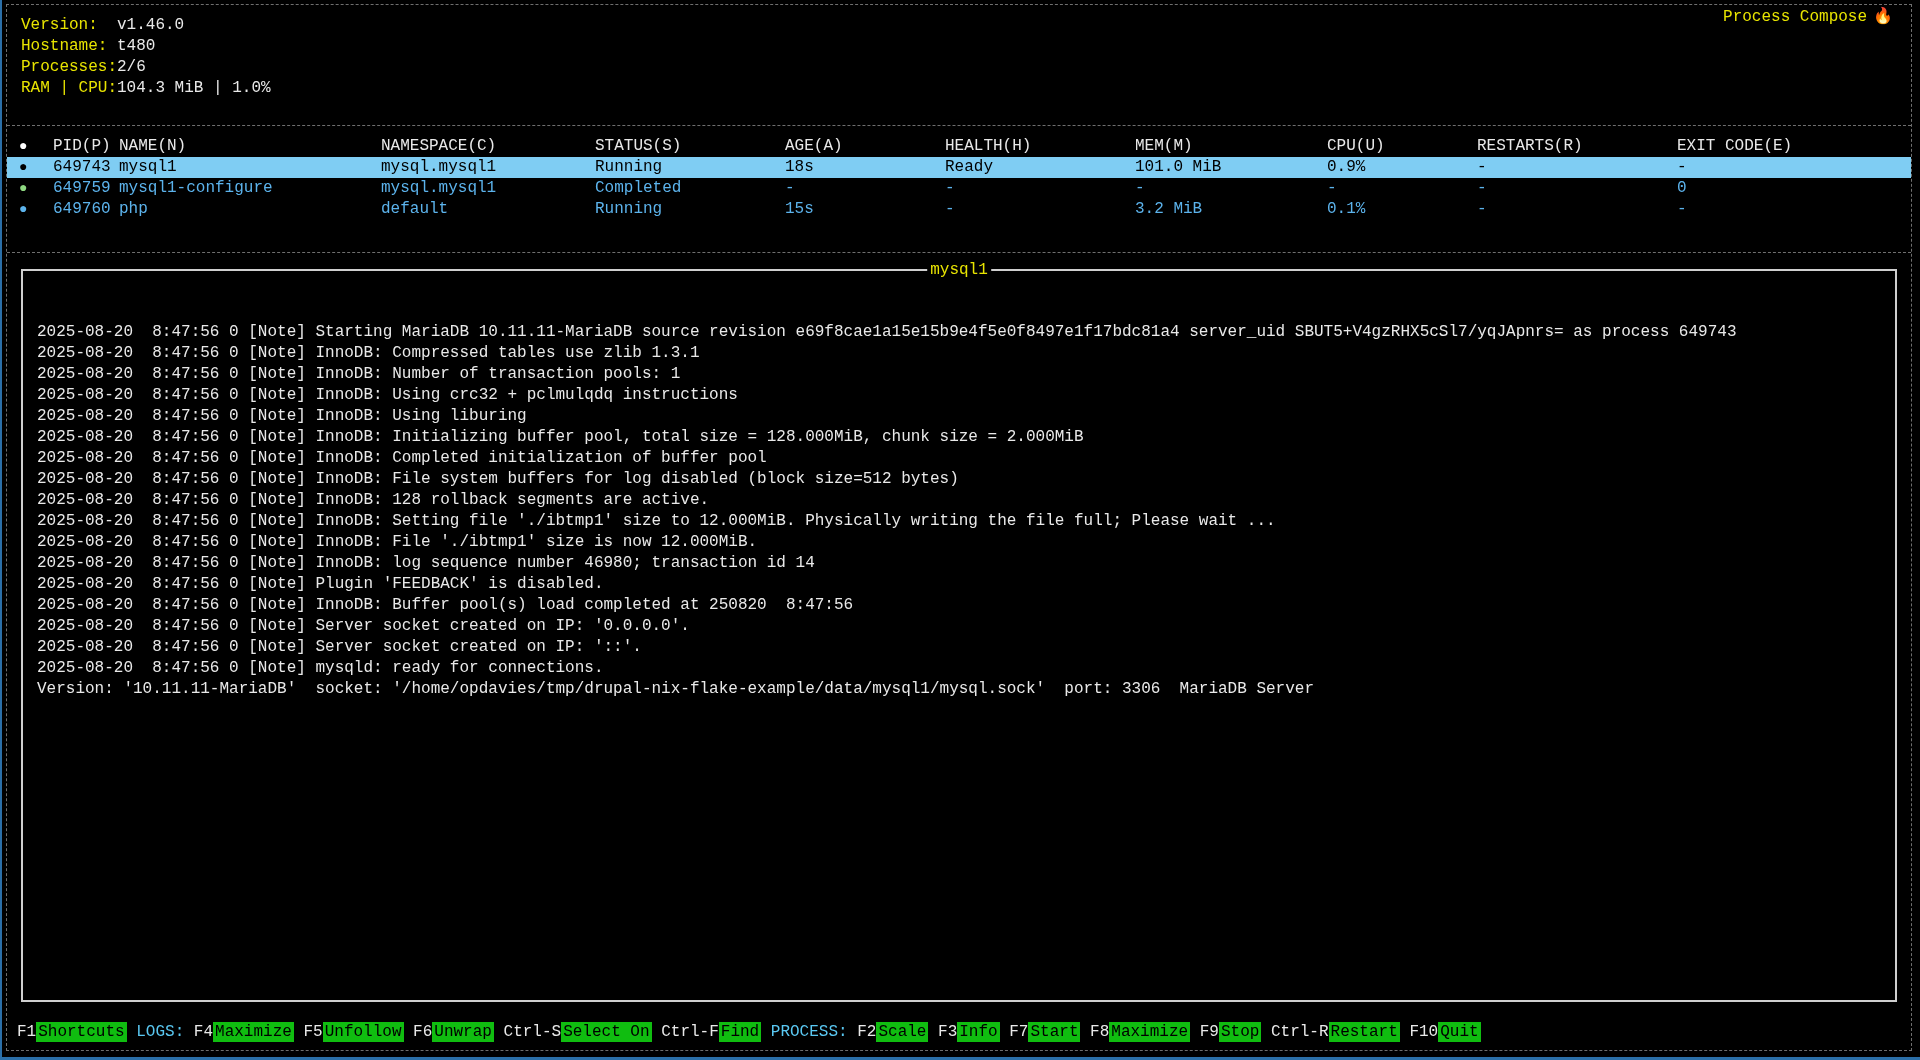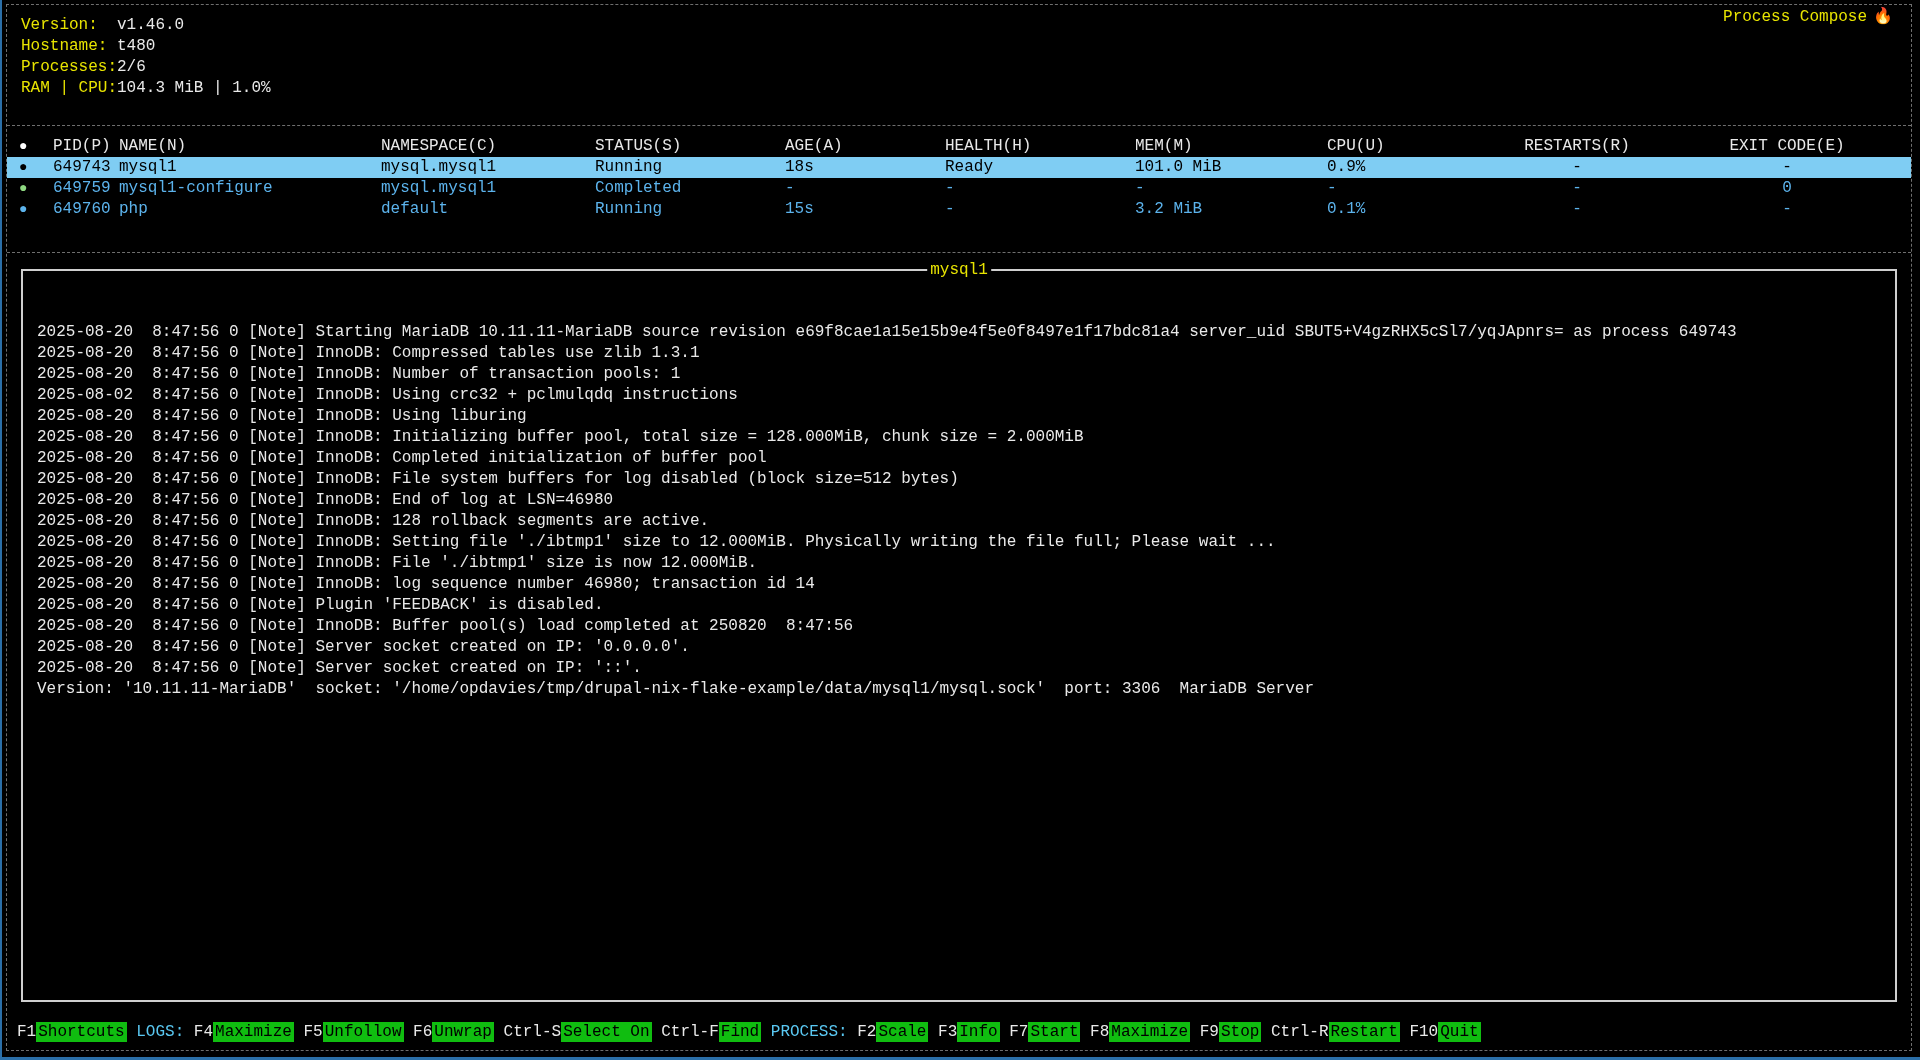--- a/index.html
+++ b/index.html
@@ -28,21 +28,21 @@
   .hline .value{color:var(--fg);}
   .app-title{position:absolute;top:2px;right:18px;height:21px;line-height:21px;color:var(--yellow);white-space:pre;}
   .app-title .flame{margin-left:6px;}
   
   .table-pane{padding:10px 0 10px 0;border-bottom:1px dashed var(--border-dim);}
   .trow{
     display:grid;
     grid-template-columns:34px 66px 262px 214px 190px 160px 190px 192px 150px 200px minmax(0,1fr);
     height:21px;line-height:21px;padding:0 14px 0 12px;white-space:pre;
   }
-  .trow .r{text-align:center;}
+  .trow .r{text-align:left;}
   .trow .bullet{font-size:14px;}
   .thead{color:var(--fg);}
   .thead .bullet{color:#fff;}
   .prow{color:var(--row-blue);}
   .prow.selected{background:var(--selected-bg);color:var(--selected-fg);}
   .prow.selected .bullet{color:#000;}
   .prow.completed .bullet{color:var(--bullet-green);}
   .prow.running .bullet{color:var(--row-blue);}
   .table-spacer{height:22px;}
   
@@ -85,34 +85,34 @@
     <div class="table-spacer"></div>
   </div>
 
   <div class="log-wrap">
     <div class="log-box">
       <div class="log-title">mysql1</div>
       <div class="log-content" id="log-lines">
           <div class="log-line">2025-08-20  8:47:56 0 [Note] Starting MariaDB 10.11.11-MariaDB source revision e69f8cae1a15e15b9e4f5e0f8497e1f17bdc81a4 server_uid SBUT5+V4gzRHX5cSl7/yqJApnrs= as process 649743</div>
           <div class="log-line">2025-08-20  8:47:56 0 [Note] InnoDB: Compressed tables use zlib 1.3.1</div>
           <div class="log-line">2025-08-20  8:47:56 0 [Note] InnoDB: Number of transaction pools: 1</div>
-          <div class="log-line">2025-08-02  8:47:56 0 [Note] InnoDB: Using crc32 + pclmulqdq instructions</div>
+          <div class="log-line">2025-08-20  8:47:56 0 [Note] InnoDB: Using crc32 + pclmulqdq instructions</div>
           <div class="log-line">2025-08-20  8:47:56 0 [Note] InnoDB: Using liburing</div>
           <div class="log-line">2025-08-20  8:47:56 0 [Note] InnoDB: Initializing buffer pool, total size = 128.000MiB, chunk size = 2.000MiB</div>
           <div class="log-line">2025-08-20  8:47:56 0 [Note] InnoDB: Completed initialization of buffer pool</div>
           <div class="log-line">2025-08-20  8:47:56 0 [Note] InnoDB: File system buffers for log disabled (block size=512 bytes)</div>
-          <div class="log-line">2025-08-20  8:47:56 0 [Note] InnoDB: End of log at LSN=46980</div>
           <div class="log-line">2025-08-20  8:47:56 0 [Note] InnoDB: 128 rollback segments are active.</div>
           <div class="log-line">2025-08-20  8:47:56 0 [Note] InnoDB: Setting file './ibtmp1' size to 12.000MiB. Physically writing the file full; Please wait ...</div>
           <div class="log-line">2025-08-20  8:47:56 0 [Note] InnoDB: File './ibtmp1' size is now 12.000MiB.</div>
           <div class="log-line">2025-08-20  8:47:56 0 [Note] InnoDB: log sequence number 46980; transaction id 14</div>
           <div class="log-line">2025-08-20  8:47:56 0 [Note] Plugin 'FEEDBACK' is disabled.</div>
           <div class="log-line">2025-08-20  8:47:56 0 [Note] InnoDB: Buffer pool(s) load completed at 250820  8:47:56</div>
           <div class="log-line">2025-08-20  8:47:56 0 [Note] Server socket created on IP: '0.0.0.0'.</div>
           <div class="log-line">2025-08-20  8:47:56 0 [Note] Server socket created on IP: '::'.</div>
+          <div class="log-line">2025-08-20  8:47:56 0 [Note] mysqld: ready for connections.</div>
           <div class="log-line">Version: '10.11.11-MariaDB'  socket: '/home/opdavies/tmp/drupal-nix-flake-example/data/mysql1/mysql.sock'  port: 3306  MariaDB Server</div>
         </div>
     </div>
   </div>
 
   <div class="shortcut-bar" id="shortcut-bar"><span class="seg"><span class="key">F1</span><span class="badge">Shortcuts</span></span> <span class="section">LOGS:</span> <span class="seg"><span class="key">F4</span><span class="badge">Maximize</span></span> <span class="seg"><span class="key">F5</span><span class="badge">Unfollow</span></span> <span class="seg"><span class="key">F6</span><span class="badge">Unwrap</span></span> <span class="seg"><span class="key">Ctrl-S</span><span class="badge">Select On</span></span> <span class="seg"><span class="key">Ctrl-F</span><span class="badge">Find</span></span> <span class="section">PROCESS:</span> <span class="seg"><span class="key">F2</span><span class="badge">Scale</span></span> <span class="seg"><span class="key">F3</span><span class="badge">Info</span></span> <span class="seg"><span class="key">F7</span><span class="badge">Start</span></span> <span class="seg"><span class="key">F8</span><span class="badge">Maximize</span></span> <span class="seg"><span class="key">F9</span><span class="badge">Stop</span></span> <span class="seg"><span class="key">Ctrl-R</span><span class="badge">Restart</span></span> <span class="seg"><span class="key">F10</span><span class="badge">Quit</span></span></div>
 
 </div>
 
 </body></html>

